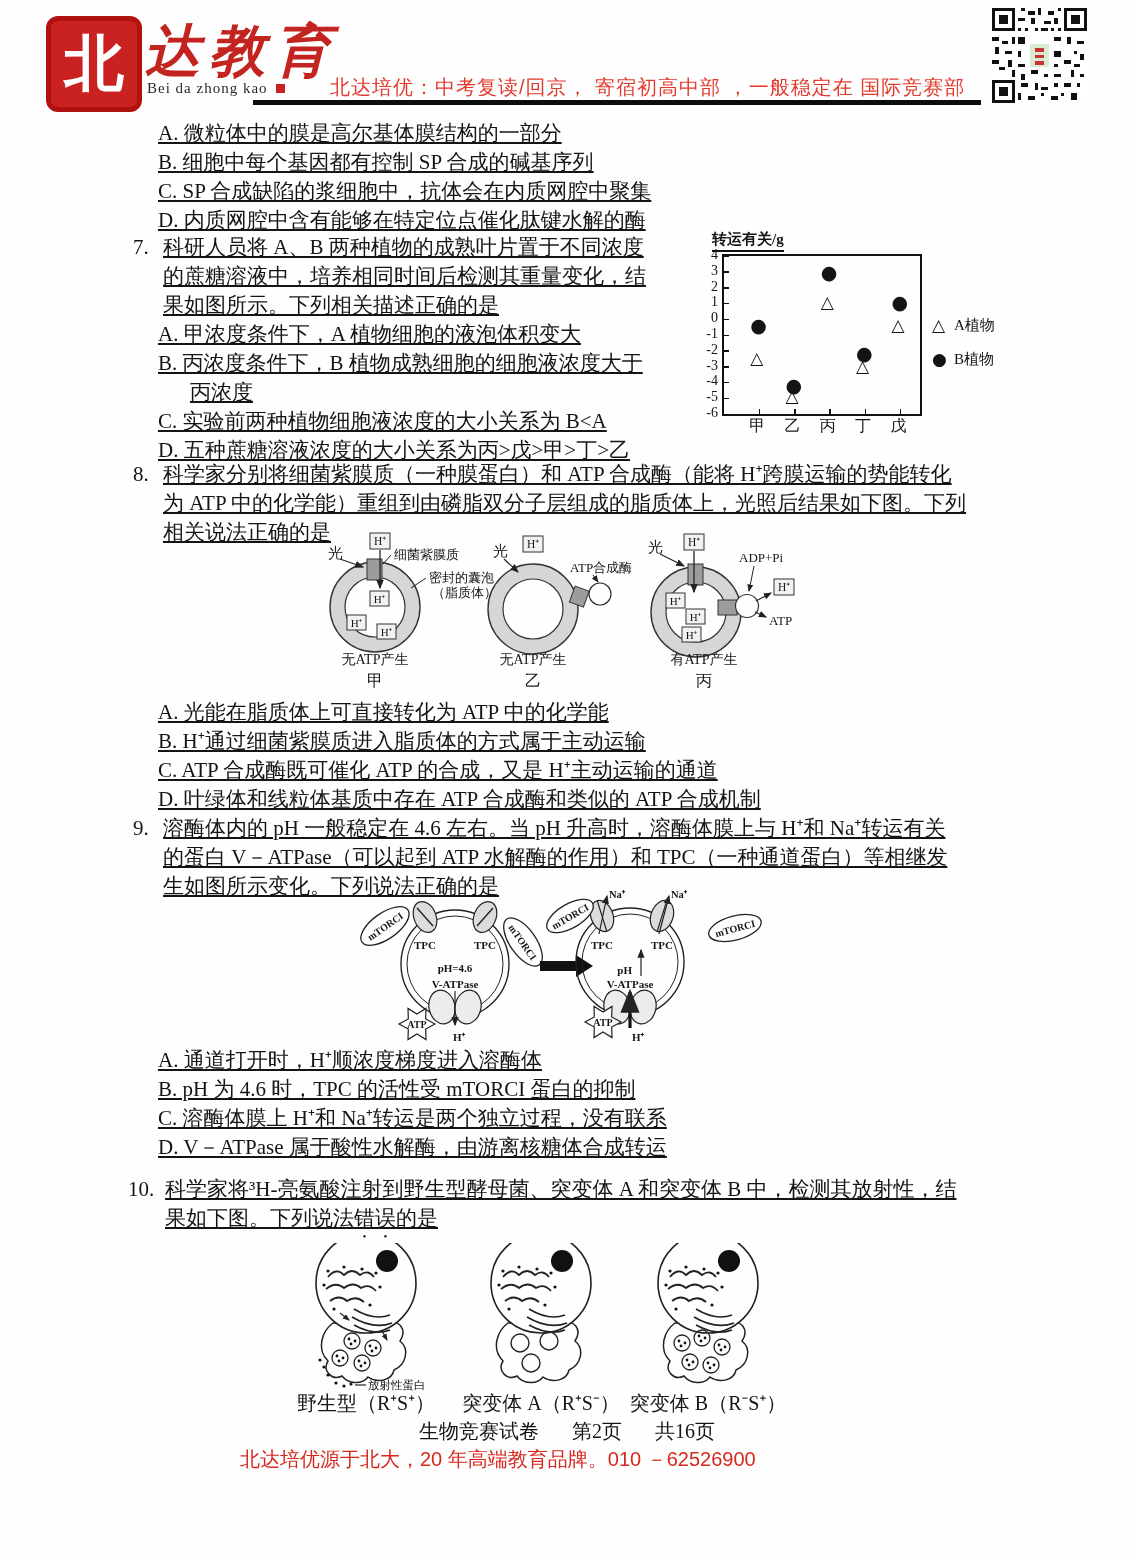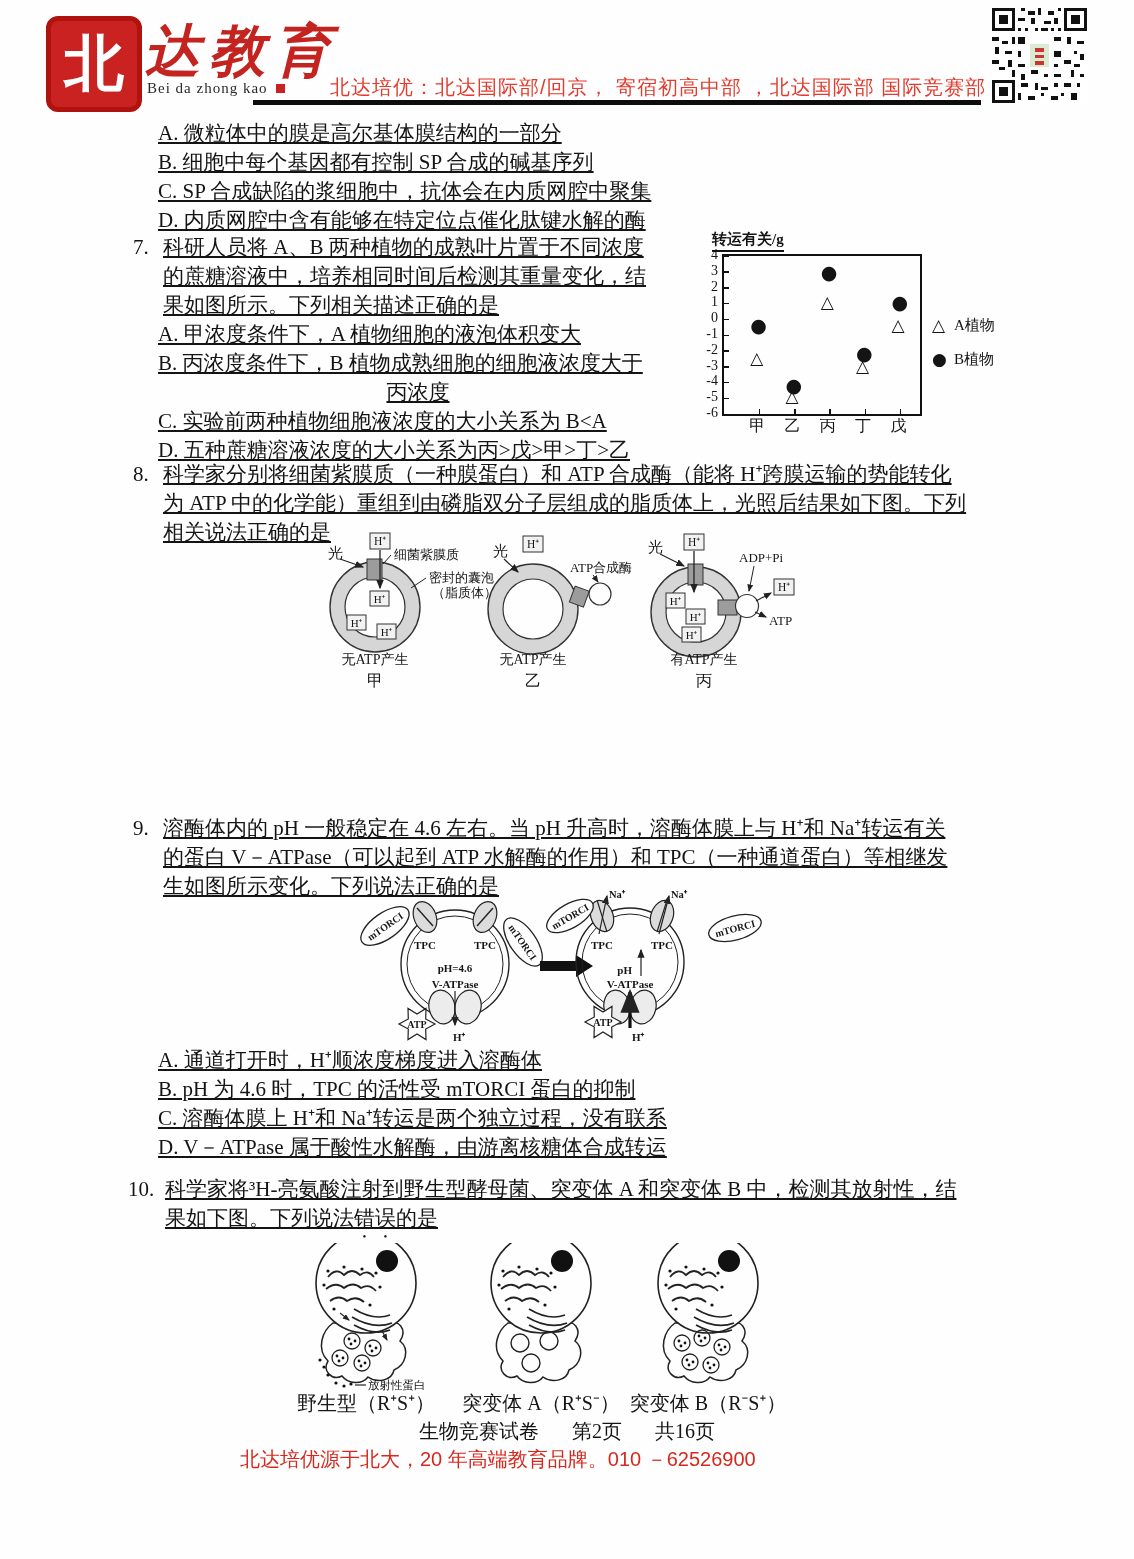--- a/index.html
+++ b/index.html
@@ -17,21 +17,21 @@
            font-family:"Liberation Sans",sans-serif;letter-spacing:1px;}
   .header-rule{position:absolute;left:253px;top:100px;width:728px;height:5px;background:#0d0d0d;}
   .qr{position:absolute;left:992px;top:8px;width:95px;height:95px;}
   
   .tl{position:absolute;font-size:21px;line-height:29px;white-space:nowrap;}
   .lines .ln{height:29px;text-decoration:underline;}
   .qnum{display:inline-block;width:30px;}
   .qnum10{display:inline-block;width:37px;}
   .ind{padding-left:30px;}
   .opt{padding-left:25px;}
-  .optwrap{padding-left:57px;text-align:center;}
+  .optwrap{padding-left:57px;}
   .emph{text-emphasis:filled dot #141414;-webkit-text-emphasis:filled dot #141414;
         text-emphasis-position:under right;-webkit-text-emphasis-position:under right;}
   
   .chart{position:absolute;left:698px;top:230px;width:316px;height:206px;font-family:"Liberation Serif",serif;}
   .chart-title{position:absolute;left:14px;top:0;font-size:15px;font-weight:bold;
                border-bottom:2px solid #111;padding-bottom:1px;}
   .yticks{position:absolute;left:0;top:24px;width:22px;height:158px;}
   .ytick{position:absolute;right:2px;font-size:14px;line-height:17px;width:22px;text-align:right;}
   .plot{position:absolute;left:24px;top:24px;width:196px;height:158px;border:2px solid #111;background:#fefefe;}
   .ytm{position:absolute;left:0;width:5px;height:1.5px;background:#111;}
@@ -57,21 +57,21 @@
 </head>
 <body>
 
 <div class="page">
 
   <div class="seal">
     <span class="seal-char">北</span>
   </div>
   <div class="brand">达教育</div>
   <div class="brand-sub"><span>Bei da zhong kao</span><span class="brand-square"></span></div>
-  <div class="tagline">北达培优：北达国际部/回京， 寄宿初高中部 ，北达国际部 国际竞赛部</div>
+  <div class="tagline">北达培优：中考复读/回京， 寄宿初高中部 ，一般稳定在 国际竞赛部</div>
   <div class="header-rule"></div>
   <svg class="qr" viewBox="0 0 29 29" shape-rendering="crispEdges">
     <rect x="0" y="0" width="29" height="29" fill="#fff"></rect>
     <g fill="#111">
       <rect x="0" y="0" width="7" height="7"></rect>
         <rect x="22" y="0" width="7" height="7"></rect>
         <rect x="0" y="22" width="7" height="7"></rect>
       <rect x="1" y="1" width="5" height="5" fill="#fff"></rect>
         <rect x="23" y="1" width="5" height="5" fill="#fff"></rect>
         <rect x="1" y="23" width="5" height="5" fill="#fff"></rect>
@@ -289,20 +289,26 @@
     <line x1="464" y1="34" x2="459" y2="59" stroke="#222" stroke-width="1" marker-end="url(#ah)"></line>
     <line x1="466" y1="69" x2="481" y2="61" stroke="#222" stroke-width="1.1" marker-end="url(#ah)"></line>
     <rect x="484" y="47" width="20" height="16" fill="#f2f2f2" stroke="#333"></rect>
     <text x="494" y="59" font-size="11.5" text-anchor="middle">H⁺</text>
     <line x1="465" y1="80" x2="476" y2="85" stroke="#222" stroke-width="1.1" marker-end="url(#ah)"></line>
     <text x="479" y="93" font-size="13">ATP</text>
     <text x="414" y="132" font-size="14" text-anchor="middle">有ATP产生</text>
     <text x="414" y="154" font-size="16" text-anchor="middle">丙</text>
   </svg>
 
+  <div class="tl lines" style="left:158px;top:698px;">
+    <div class="ln">A. 光能在脂质体上可直接转化为 ATP 中的化学能</div>
+    <div class="ln">B. H⁺通过细菌紫膜质进入脂质体的方式属于主动运输</div>
+    <div class="ln">C. ATP 合成酶既可催化 ATP 的合成，又是 H⁺主动运输的通道</div>
+    <div class="ln">D. 叶绿体和线粒体基质中存在 ATP 合成酶和类似的 ATP 合成机制</div>
+  </div>
 
   <div class="tl lines" style="left:133px;top:814px;">
     <div class="ln"><span class="qnum">9.</span><span>溶酶体内的 pH 一般稳定在 4.6 左右。当 pH 升高时，溶酶体膜上与 H⁺和 Na⁺转运有关</span></div>
     <div class="ln ind">的蛋白 V－ATPase（可以起到 ATP 水解酶的作用）和 TPC（一种通道蛋白）等相继发</div>
     <div class="ln ind">生如图所示变化。下列说法正确的是</div>
   </div>
 
   <svg class="svg9" width="470" height="158" viewBox="0 0 470 158">
     <defs>
       <marker id="ah9" markerWidth="9" markerHeight="8" refX="6.5" refY="3" orient="auto">

